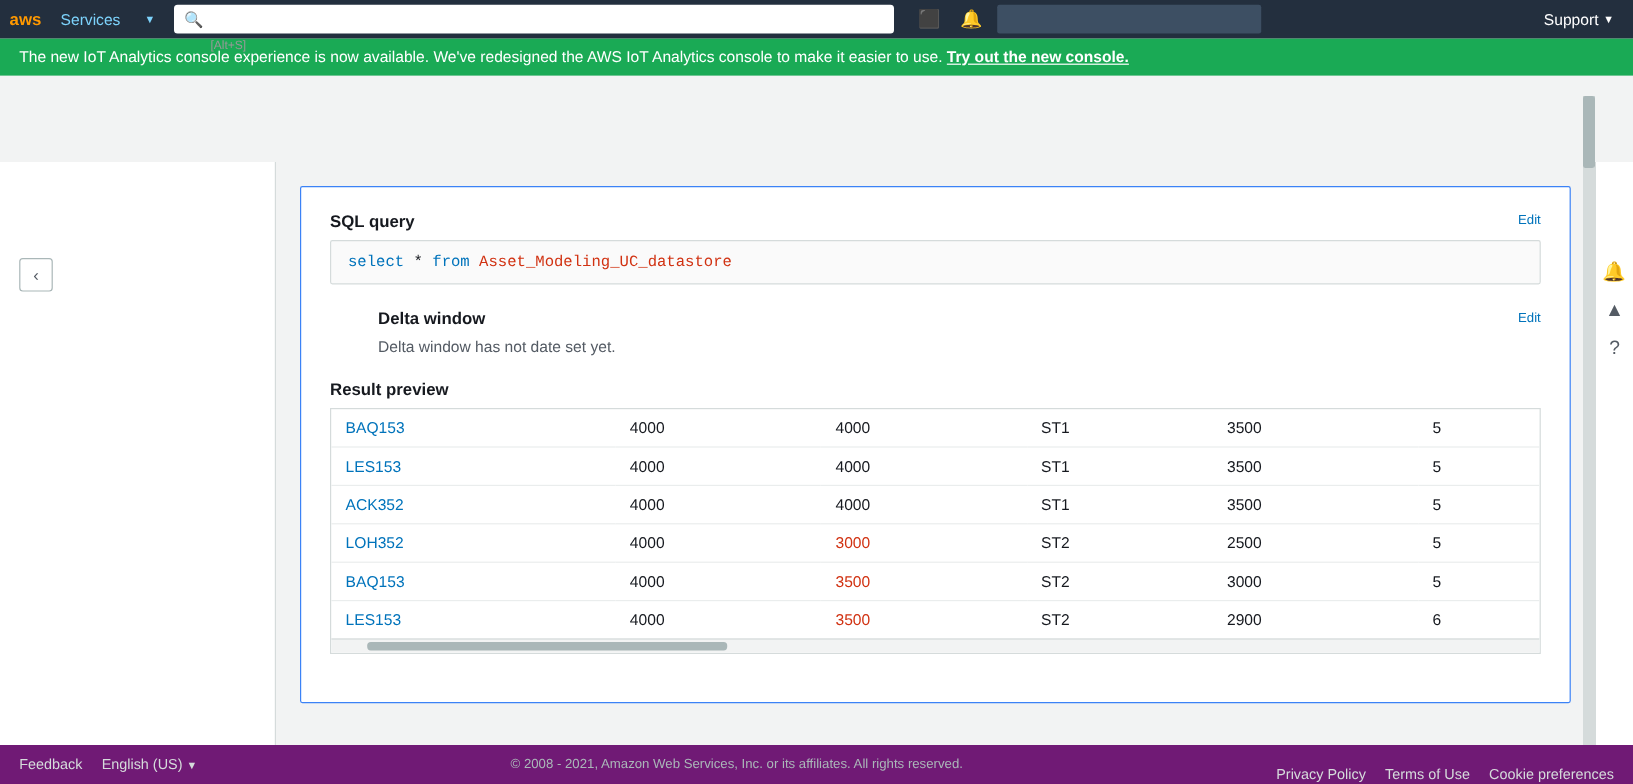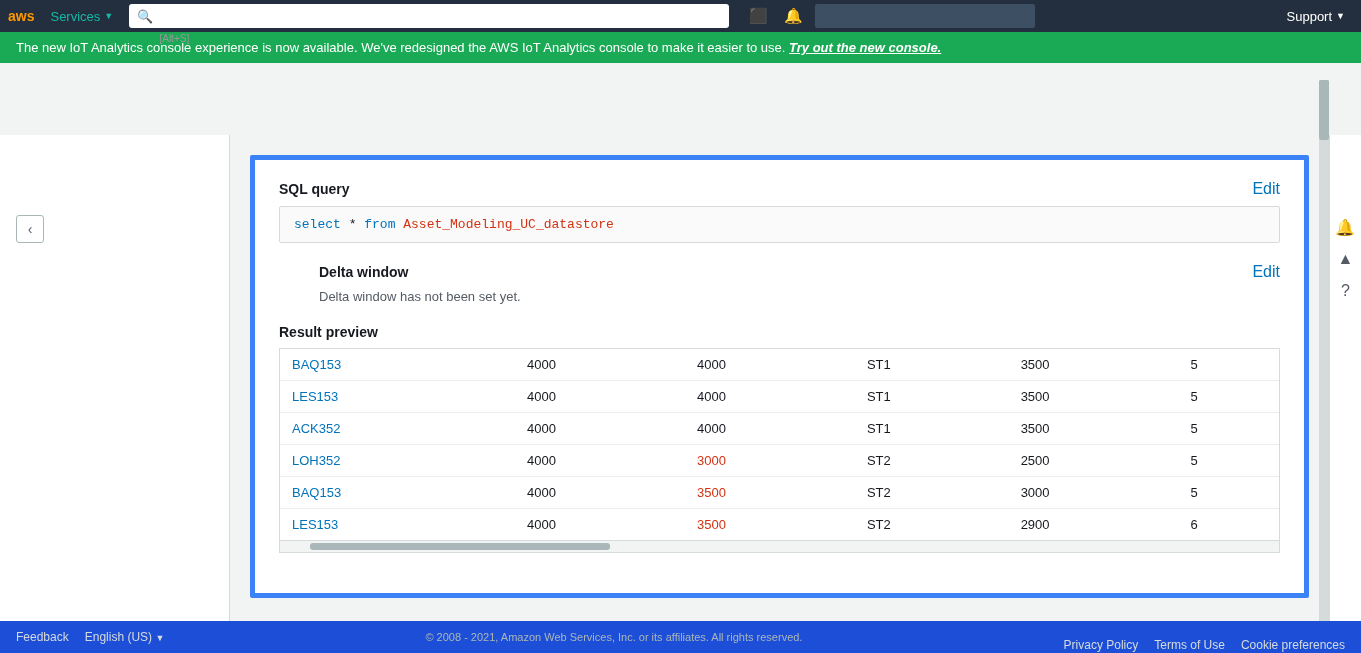--- a/index.html
+++ b/index.html
@@ -17,22 +17,22 @@
       top: 0; left: 0; right: 0;
       z-index: 100;
     }
     .aws-logo {
       display: flex; align-items: center; margin-right: 8px; cursor: pointer;
     }
     .aws-logo-text {
       color: #ff9900; font-weight: bold; font-size: 14px; line-height: 1;
     }
     .services-btn {
-      color: #14b8a6; background: none; border: none; cursor: pointer;
-      font-size: 13px; display: flex; align-items: center; gap: 4px;
+      color: #7dd3fc; background: none; border: none; cursor: pointer;
+      font-size: 13px; display: flex; align-items: center; gap: 20px;
       padding: 4px 8px; white-space: nowrap;
     }
     .search-bar {
       flex: 1; max-width: 600px; margin: 0 8px;
       display: flex; align-items: center;
       background: #fff; border-radius: 3px; height: 24px;
       padding: 0 8px; gap: 6px;
     }
     .search-bar input {
       border: none; outline: none; font-size: 12px; flex: 1; color: #555;
@@ -56,21 +56,21 @@
 
     
     .announcement-banner {
       background: #1aaa55;
       color: #fff;
       font-size: 13px;
       padding: 8px 16px;
       text-align: left;
       margin-top: 32px;
     }
-    .announcement-banner a { color: #fff; font-weight: bold; font-style: italic; }
+    .announcement-banner a { color: #fff; font-weight: bold; }
 
     
     .page-layout {
       display: flex;
       margin-top: 32px;
       min-height: calc(100vh - 32px);
     }
 
     
     .left-sidebar {
@@ -101,39 +101,39 @@
       padding: 0;
       background: #f2f3f3;
       overflow: hidden;
     }
 
     .content-area {
       background: #fff;
       margin: 20px 20px 20px 20px;
       padding: 20px 24px;
       border-radius: 2px;
-      border: 5px solid #3b82f6;
+      border: 1px solid #3b82f6;
     }
 
     
     .section-header {
       display: flex;
       justify-content: space-between;
       align-items: center;
       margin-bottom: 8px;
     }
     .section-title {
       font-size: 14px;
       font-weight: 600;
       color: #16191f;
     }
     .edit-link {
       color: #0073bb;
       cursor: pointer;
-      font-size: 16px;
+      font-size: 11px;
       text-decoration: none;
     }
 
     .sql-code-box {
       background: #fafafa;
       border: 1px solid #d5dbdb;
       border-radius: 2px;
       padding: 10px 14px;
       font-family: 'Courier New', monospace;
       font-size: 13px;
@@ -199,21 +199,21 @@
       gap: 8px;
     }
     .right-panel-icon {
       width: 24px; height: 24px;
       display: flex; align-items: center; justify-content: center;
       cursor: pointer; color: #545b64; font-size: 16px;
     }
 
     
     .footer {
-      background: #1d4ed8;
+      background: #701a75;
       color: #d5dbdb;
       font-size: 12px;
       padding: 8px 16px;
       display: flex;
       align-items: center;
       justify-content: space-between;
       position: fixed;
       bottom: 0; left: 0; right: 0;
       z-index: 100;
       height: 32px;
@@ -295,21 +295,21 @@
         <span> * </span>
         <span class="sql-keyword">from</span>
         <span class="sql-table"> Asset_Modeling_UC_datastore</span>
       </div>
 
       <div class="delta-section">
         <div class="section-header">
           <span class="section-title">Delta window</span>
           <a class="edit-link">Edit</a>
         </div>
-        <div class="delta-note">Delta window has not been set yet.</div>
+        <div class="delta-note">Delta window has not date set yet.</div>
       </div>
 
       <div class="result-preview-section">
         <div class="section-header" style="margin-bottom: 8px;">
           <span class="section-title">Result preview</span>
         </div>
         <div class="result-table-container">
           <table class="result-table">
             <tbody>
 

